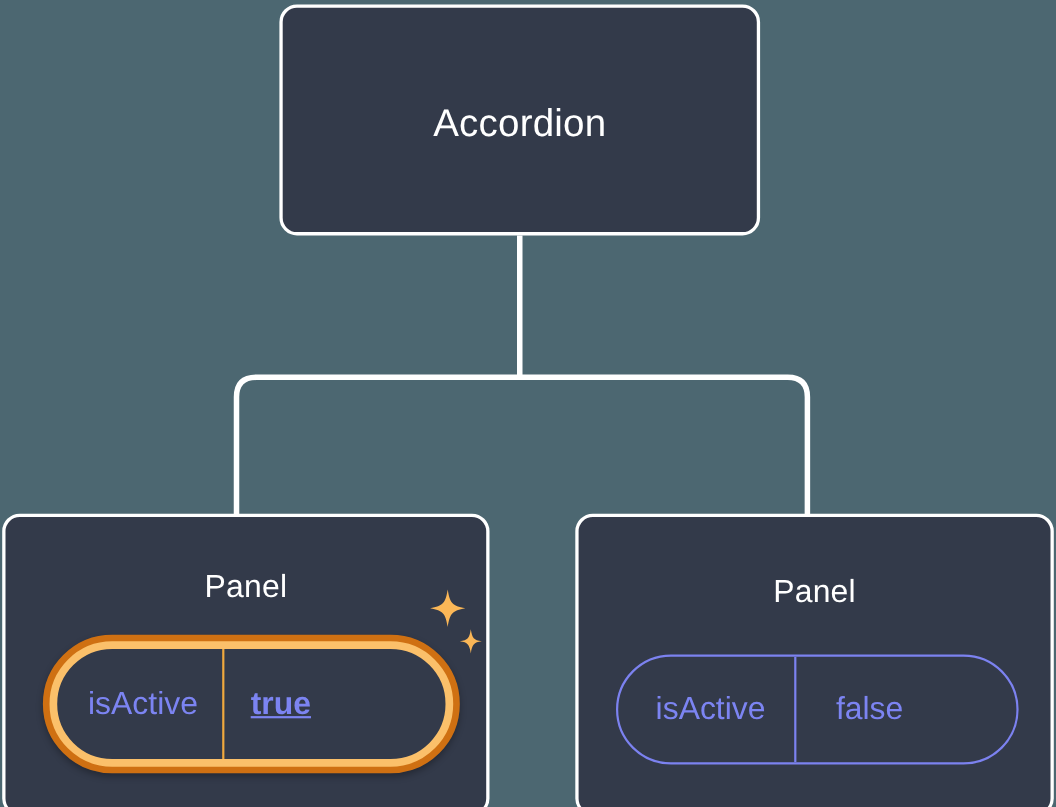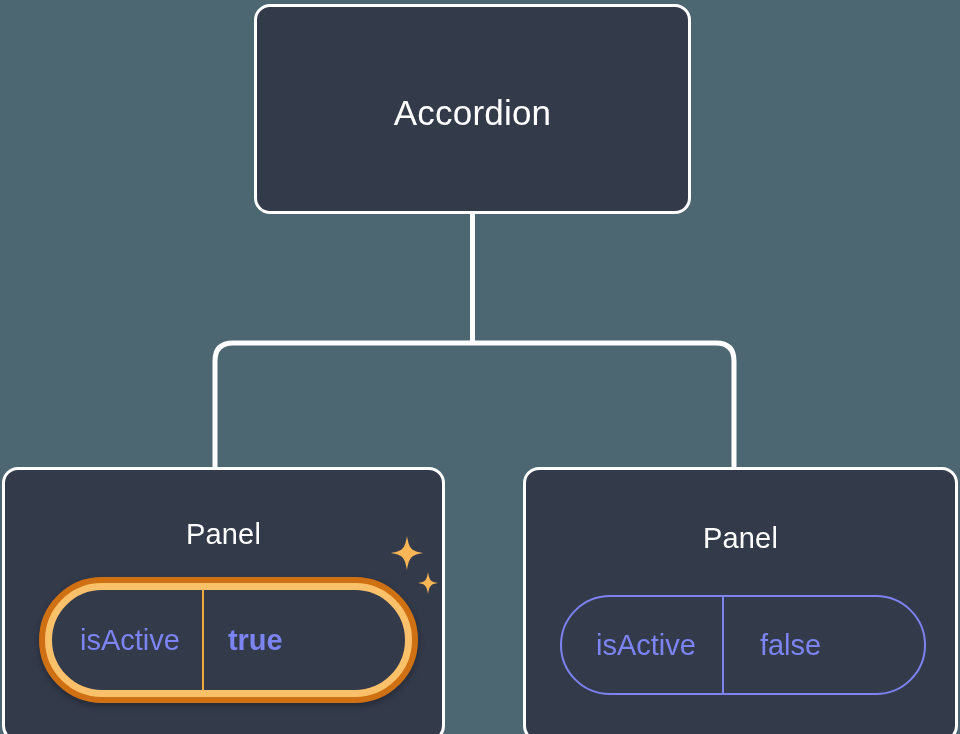--- a/index.html
+++ b/index.html
@@ -168,20 +168,21 @@
   }
 
   .pill-hl-inner .pill-divider {
     width: 2px;
     background: #f0a93e;
   }
 
   .pill-hl-inner .pill-val {
     padding: 0 34px 0 24px;
     font-weight: bold;
+    text-decoration: underline;
   }
 
   
   .sparkles {
     position: absolute;
     left: 386px;
     top: 534px;
     width: 56px;
     height: 72px;
     pointer-events: none;

